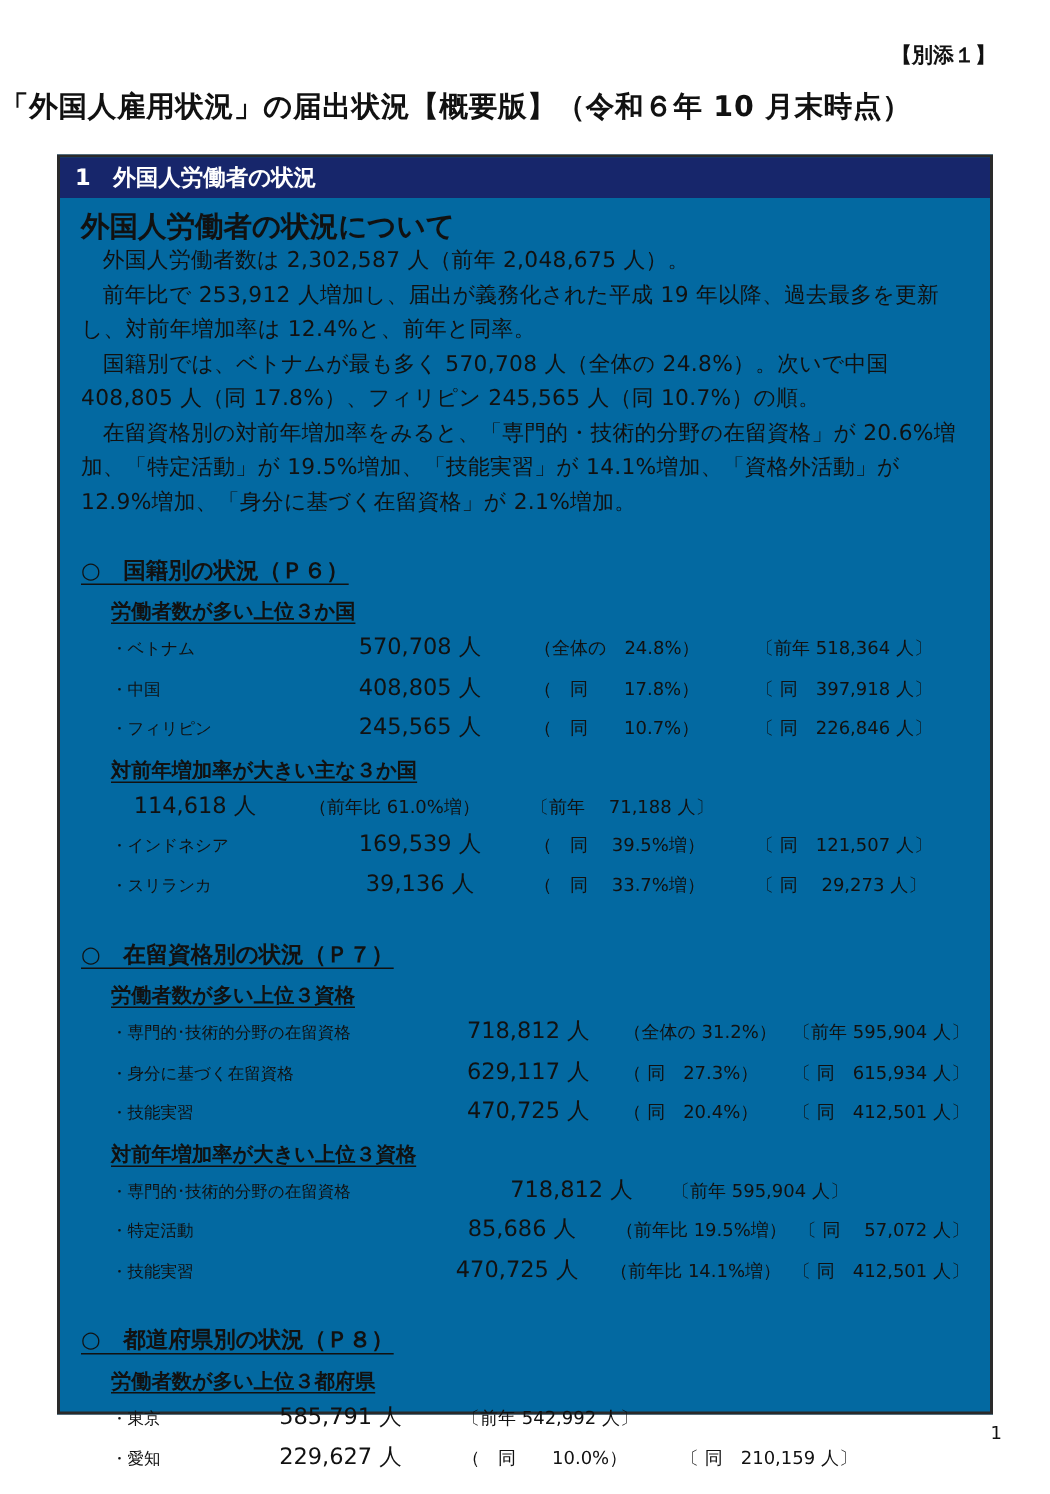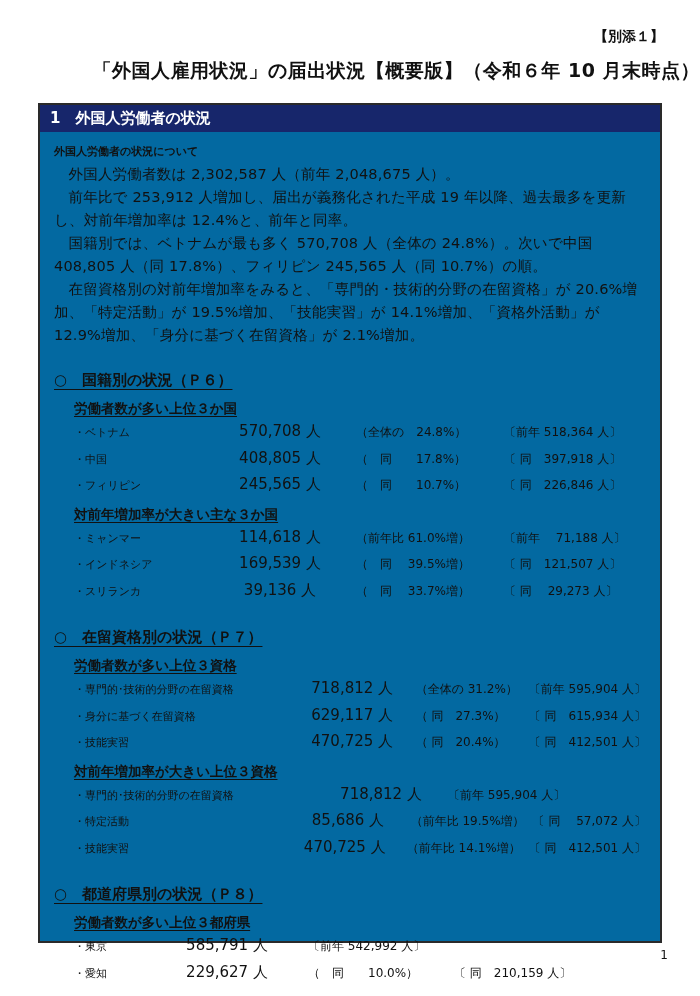--- a/index.html
+++ b/index.html
@@ -18,21 +18,21 @@
   .attachment {
     position: absolute;
     top: 28px; right: 36px;
     font-size: 14px;
     font-weight: bold;
   }
   .doc-title {
     position: absolute;
     top: 58px; left: 0; right: 0;
     margin: 0;
-    text-align: right;
+    text-align: left;
     font-size: 19px;
     font-weight: bold;
     letter-spacing: 0.5px;
     white-space: nowrap;
   }
   .box {
     position: absolute;
     top: 103px; left: 38px;
     width: 624px; height: 840px;
     border: 2px solid #2a2a2a;
@@ -44,21 +44,21 @@
     font-size: 15px;
     font-weight: bold;
     padding: 4px 10px 5px 10px;
     line-height: 18px;
   }
   .box-content {
     padding: 8px 14px 0 14px;
   }
   .para-heading {
     font-weight: bold;
-    font-size: 11px;
+    font-size: 19px;
     line-height: 23px;
     margin: 0;
   }
   .para {
     margin: 0;
     font-size: 14.5px;
     line-height: 23px;
     text-indent: 1em;
     letter-spacing: 0.2px;
   }
@@ -155,21 +155,20 @@
             <span class="col-label">・フィリピン</span>
             <span class="col-value">245,565 人</span>
             <span class="col-share">（　同　　10.7%）</span>
             <span class="col-prev">〔 同　226,846 人〕</span>
           </div>
         </div>
 
         <div class="group">
           <div class="group-heading">対前年増加率が大きい主な３か国</div>
           <div class="row sec1">
-            <span class="col-label">・ミャンマー</span>
             <span class="col-value">114,618 人</span>
             <span class="col-share">（前年比 61.0%増）</span>
             <span class="col-prev">〔前年　 71,188 人〕</span>
           </div>
           <div class="row sec1">
             <span class="col-label">・インドネシア</span>
             <span class="col-value">169,539 人</span>
             <span class="col-share">（　同　 39.5%増）</span>
             <span class="col-prev">〔 同　121,507 人〕</span>
           </div>

